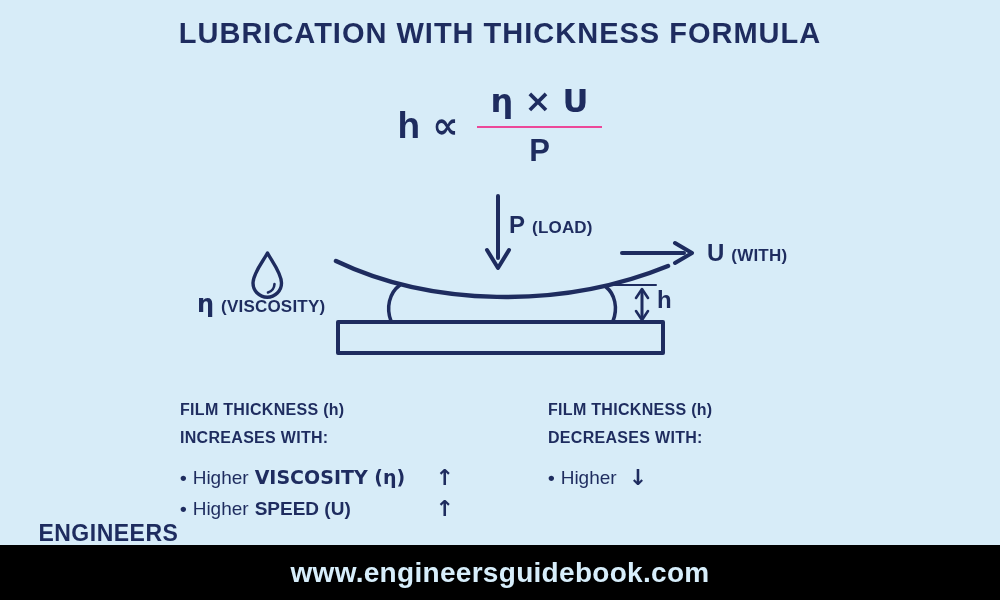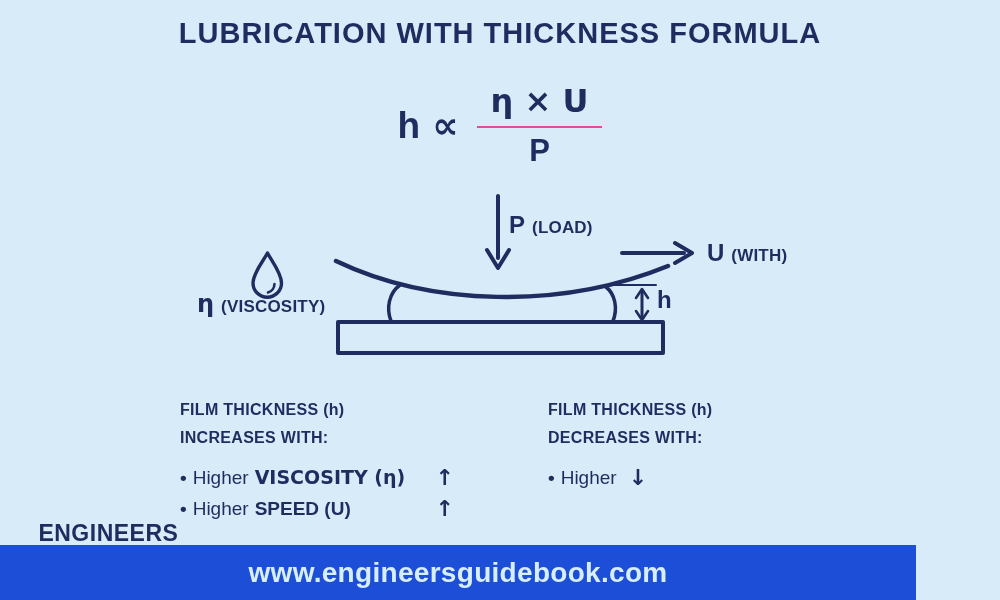--- a/index.html
+++ b/index.html
@@ -48,22 +48,22 @@
   .btext .bdot { font-weight:700; }
   .btext .bpre { font-weight:500; }
   .btext .bterm { font-weight:700; }
   .barrow { font-family:"DejaVu Sans",sans-serif; font-size:22px; font-weight:700; }
   
   .brand { position:absolute; left:22px; top:491px; text-align:center;margin-top:29px; }
   .brand .bname { font-size:23px; font-weight:800; letter-spacing:0.5px; }
   .brand .bsub { font-size:11px; font-weight:700; letter-spacing:4.5px; margin-top:3px; padding-left:4px; }
   
   .footer {
-    position:absolute; left:0; bottom:0; width:916px; height:55px;
-    background:#1d4ed8; display:flex; align-items:center; justify-content:center;
+    position:absolute; left:0; bottom:0; width:1000px; height:55px;
+    background:#000000; display:flex; align-items:center; justify-content:center;
   }
   .footer .url { color:#d7eefb; font-size:28px; font-weight:800; letter-spacing:0.3px; }
 </style>
 </head>
 <body>
 
 <div id="canvas">
 
   <div class="title">LUBRICATION WITH THICKNESS FORMULA</div>
 

